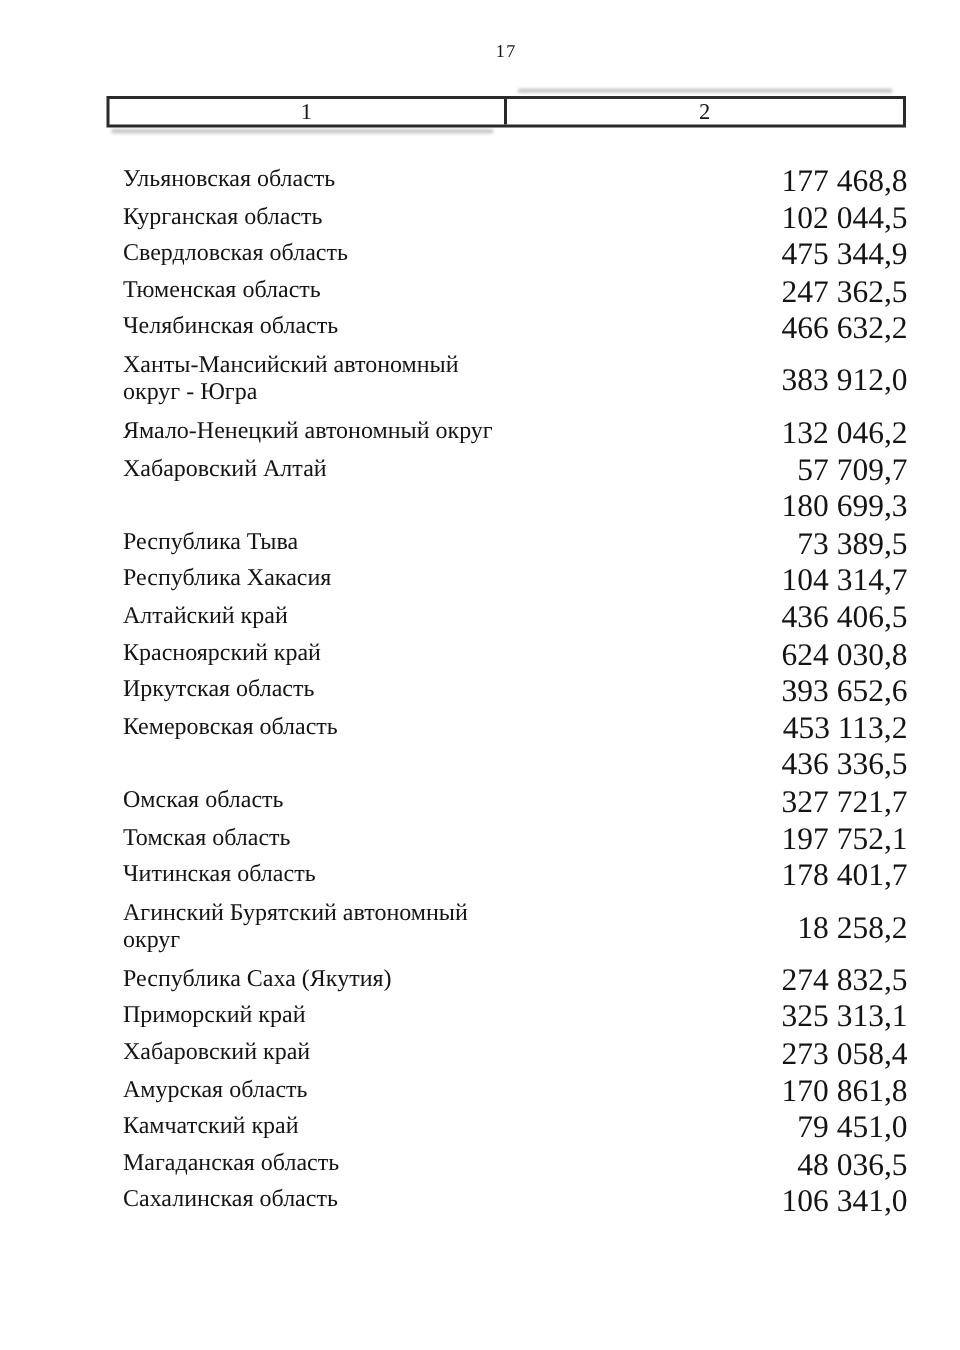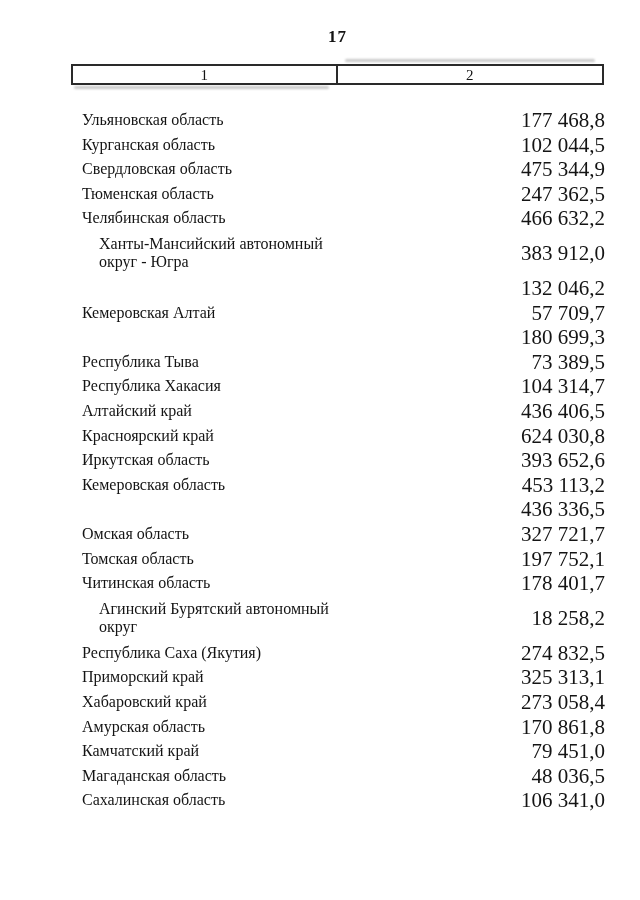--- a/index.html
+++ b/index.html
@@ -11,23 +11,22 @@
     font-family: "Liberation Serif", "DejaVu Serif", serif;
     color: #141414;
     overflow: hidden;
   }
   .page-number {
     position: absolute;
     top: 27px;
     left: 71px;
     width: 533px;
     text-align: center;
-    font-size: 17px;
+    font-size: 12px;
     letter-spacing: 1px;
-    font-weight: bold;
   }
   .header-band {
     position: absolute;
     top: 64px;
     left: 71px;
     width: 533px;
     height: 21px;
     border: 2px solid #2a2a2a;
     box-sizing: border-box;
     display: flex;
@@ -56,21 +55,21 @@
     position: absolute;
     top: 108px;
     left: 82px;
     width: 523px;
   }
   .row {
     display: flex;
     align-items: center;
     min-height: 24.6px;
   }
-  .row.double { padding: 4px 0; margin-left: 17px; }
+  .row.double { padding: 4px 0; }
   .name {
     font-size: 16px;
     line-height: 18.5px;
     white-space: pre-line;
   }
   .value {
     margin-left: auto;
     padding-left: 12px;
     font-size: 21px;
     line-height: 18.5px;
@@ -114,24 +113,25 @@
       <div class="row">
       <div class="name">Челябинская область</div>
       <div class="value">466 632,2</div>
     </div>
       <div class="row double">
       <div class="name">Ханты-Мансийский автономный
 округ - Югра</div>
       <div class="value">383 912,0</div>
     </div>
       <div class="row">
+      <div class="name">Ямало-Ненецкий автономный округ</div>
       <div class="value">132 046,2</div>
     </div>
       <div class="row">
-      <div class="name">Кемеровская Алтай</div>
+      <div class="name">Хабаровский Алтай</div>
       <div class="value">57 709,7</div>
     </div>
       <div class="row">
       <div class="value">180 699,3</div>
     </div>
       <div class="row">
       <div class="name">Республика Тыва</div>
       <div class="value">73 389,5</div>
     </div>
       <div class="row">

